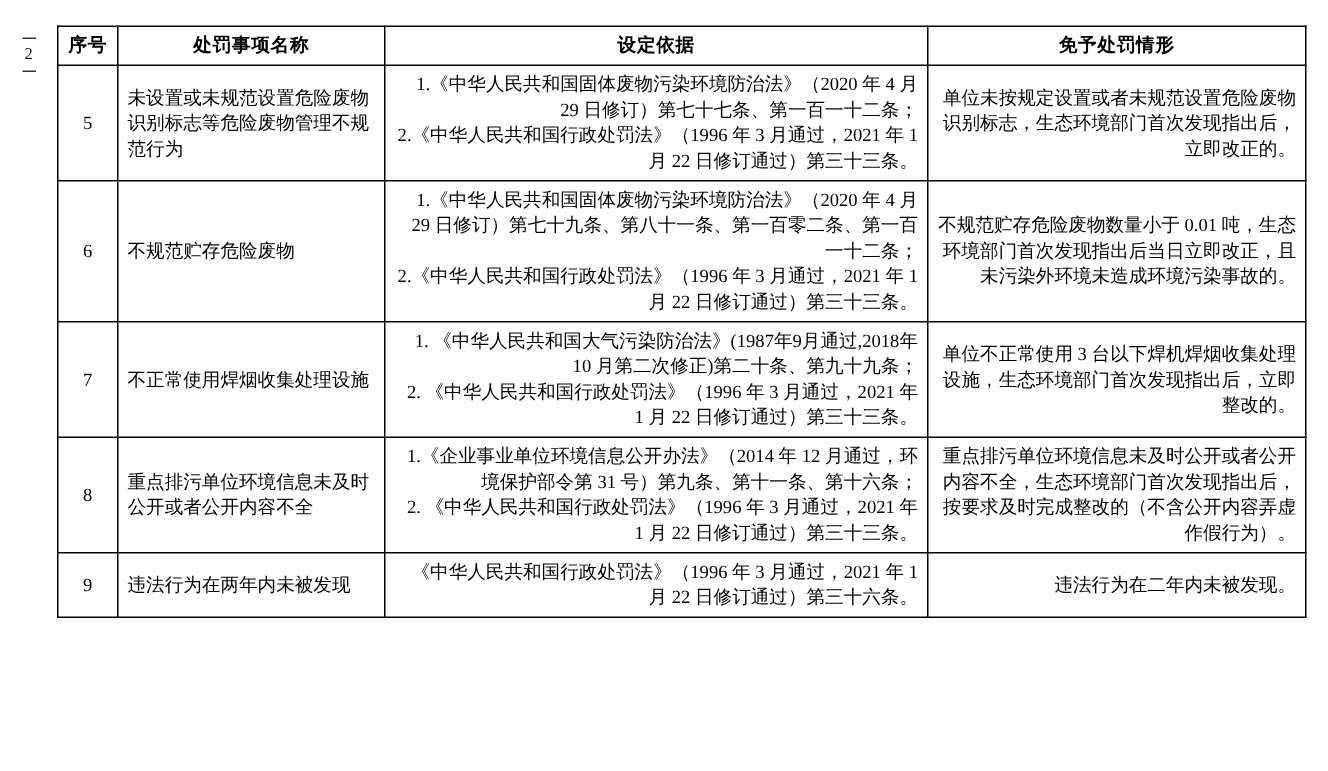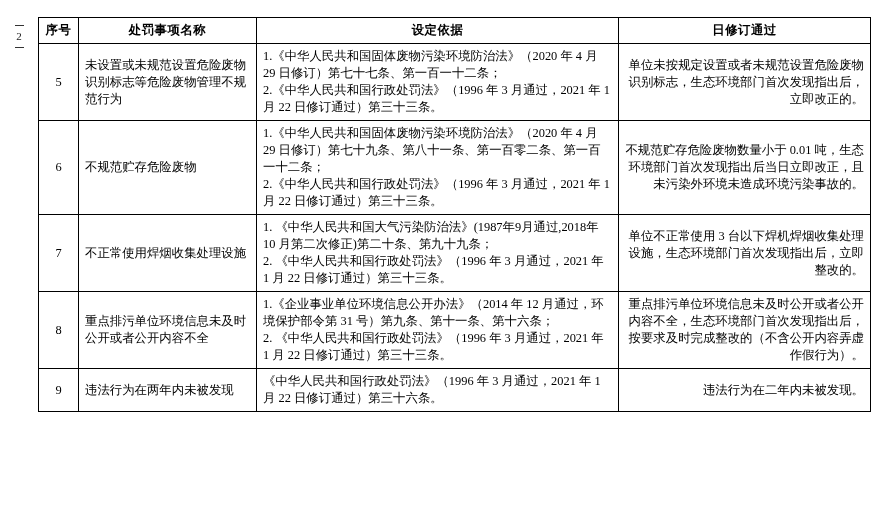--- a/index.html
+++ b/index.html
@@ -77,21 +77,21 @@
     text-align: center;
     font-size: 12.6px;
   }
   td.name {
     text-align: left;
     padding-left: 10px;
     padding-right: 8px;
     margin-left: 20px;
   }
   td.basis {
-    text-align: left;
+    text-align: right;
     padding-left: 7px;
     padding-right: 5px;
   }
   td.exempt {
     text-align: right;
     padding-left: 8px;
     padding-right: 6px;
   }
   td.remark-label {
     text-align: center;
@@ -122,21 +122,21 @@
       <col class="col-idx">
       <col class="col-name">
       <col class="col-basis">
       <col class="col-exempt">
     </colgroup>
     <thead>
       <tr>
         <th>序号</th>
         <th>处罚事项名称</th>
         <th>设定依据</th>
-        <th>日修订通过</th>
+        <th>免予处罚情形</th>
       </tr>
     </thead>
     <tbody>
 
       <tr>
         <td class="idx">5</td>
         <td class="name">未设置或未规范设置危险废物识别标志等危险废物管理不规范行为</td>
         <td class="basis">
           <span class="basis-item">1.《中华人民共和国固体废物污染环境防治法》（2020 年 4 月 29 日修订）第七十七条、第一百一十二条；</span>
           <span class="basis-item">2.《中华人民共和国行政处罚法》（1996 年 3 月通过，2021 年 1 月 22 日修订通过）第三十三条。</span>

